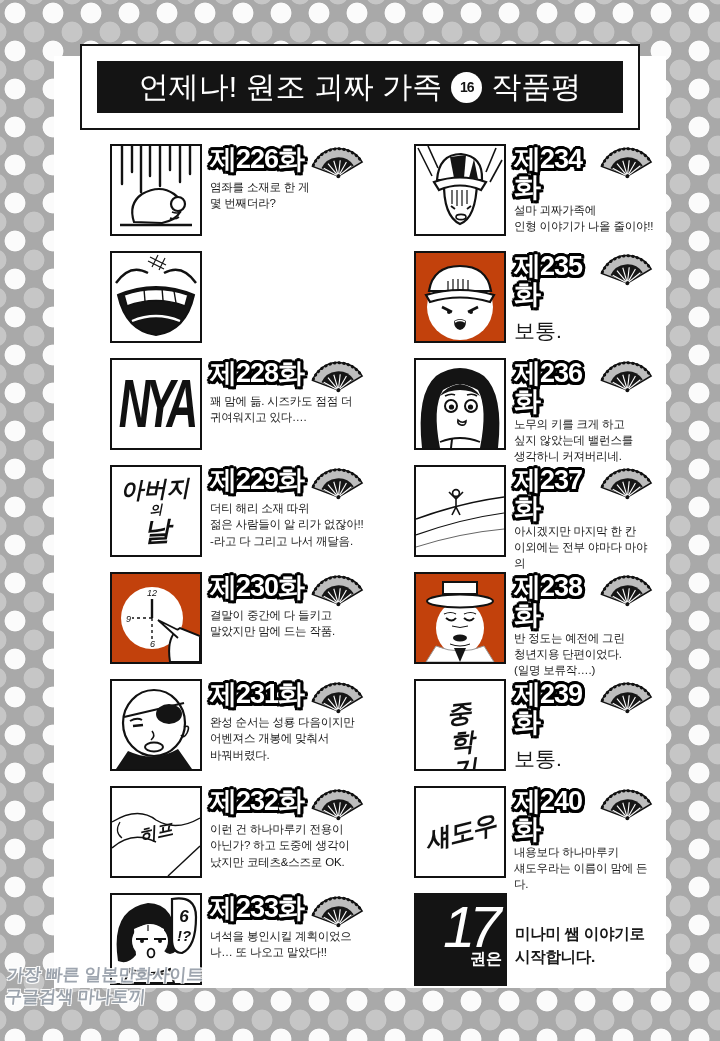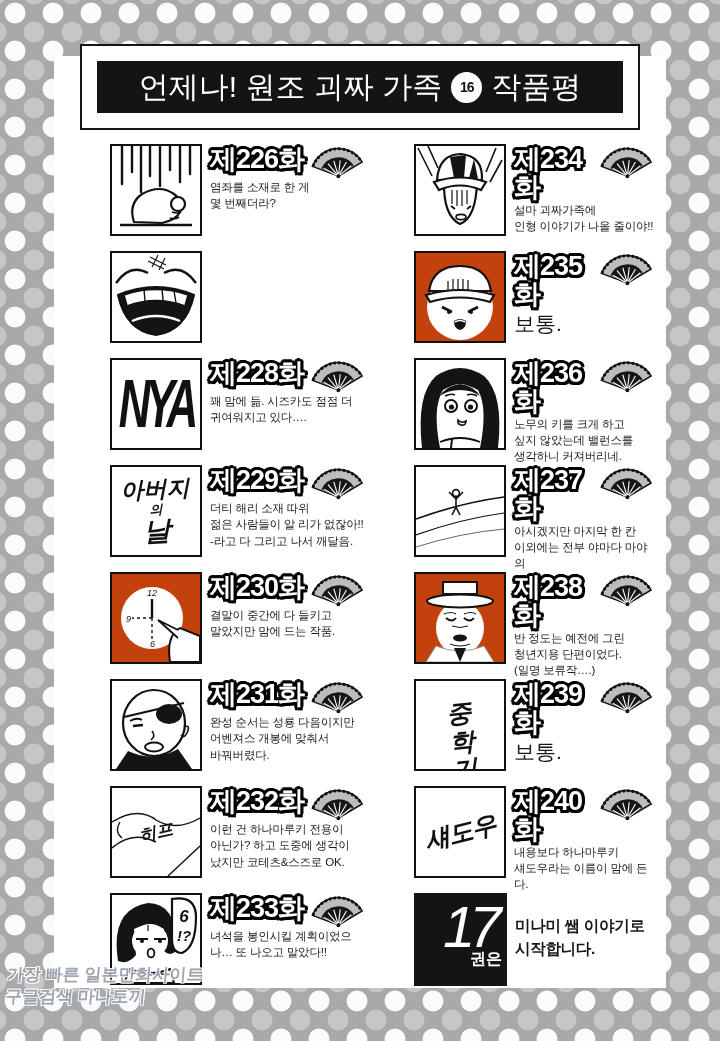--- a/index.html
+++ b/index.html
@@ -51,21 +51,21 @@
     text-shadow:
       -2.5px -2.5px 0 #000, 2.5px -2.5px 0 #000, -2.5px 2.5px 0 #000, 2.5px 2.5px 0 #000,
       -3px 0 0 #000, 3px 0 0 #000, 0 -3px 0 #000, 0 3px 0 #000,
       -1px -3px 0 #000, 1px 3px 0 #000, -3px 1px 0 #000, 3px -1px 0 #000;
   }
   .fan{width:56px;height:37px;flex:none;transform:rotate(-5deg);margin-top:-3px;}
   .comment{
     font-size:11.5px;line-height:1.42;color:#191919;
     white-space:pre-line;letter-spacing:-0.2px;
   }
-  .comment.big{font-size:21px;letter-spacing:0;}
+  .comment.big{font-size:21px;margin-top:7px;letter-spacing:0;}
   
   .thumb .txt{
     position:absolute;inset:0;display:flex;align-items:center;justify-content:center;
     color:#111;font-weight:bold;
   }
   .t-nya{font-size:44px;letter-spacing:-5px;transform:scaleY(1.55);font-weight:bold;}
   .t-father{flex-direction:column;line-height:1;transform:rotate(-3deg);}
   .t-father .f1{font-size:23px;}
   .t-father .f2{font-size:13px;margin:2px 0;}
   .t-father .f3{font-size:27px;}
@@ -83,21 +83,21 @@
   
   .vol-box{
     width:93px;height:93px;flex:none;background:#141414;position:relative;color:#fff;
   }
   .vol-big{
     position:absolute;left:6px;top:2px;font-size:58px;font-weight:normal;
     font-style:italic;letter-spacing:-6px;line-height:1.1;margin-left:23px;
   }
   .vol-label{position:absolute;right:5px;bottom:16px;font-size:16px;font-weight:bold;}
   .foot-note{
-    margin-top:20px;font-size:15.5px;font-weight:bold;color:#161616;
+    margin-top:28px;font-size:15.5px;font-weight:bold;color:#161616;
     white-space:pre-line;line-height:1.5;letter-spacing:-0.3px;
   }
   
   .watermark{
     position:absolute;left:6px;top:964px;z-index:5;
     font-size:17px;font-weight:bold;color:#99a1ab;line-height:1.32;
     transform:skewX(-5deg);letter-spacing:0px;opacity:.95;
     text-shadow:-1px -1px 0 #fff,1px -1px 0 #fff,-1px 1px 0 #fff,1px 1px 0 #fff;
     white-space:pre-line;
   }

